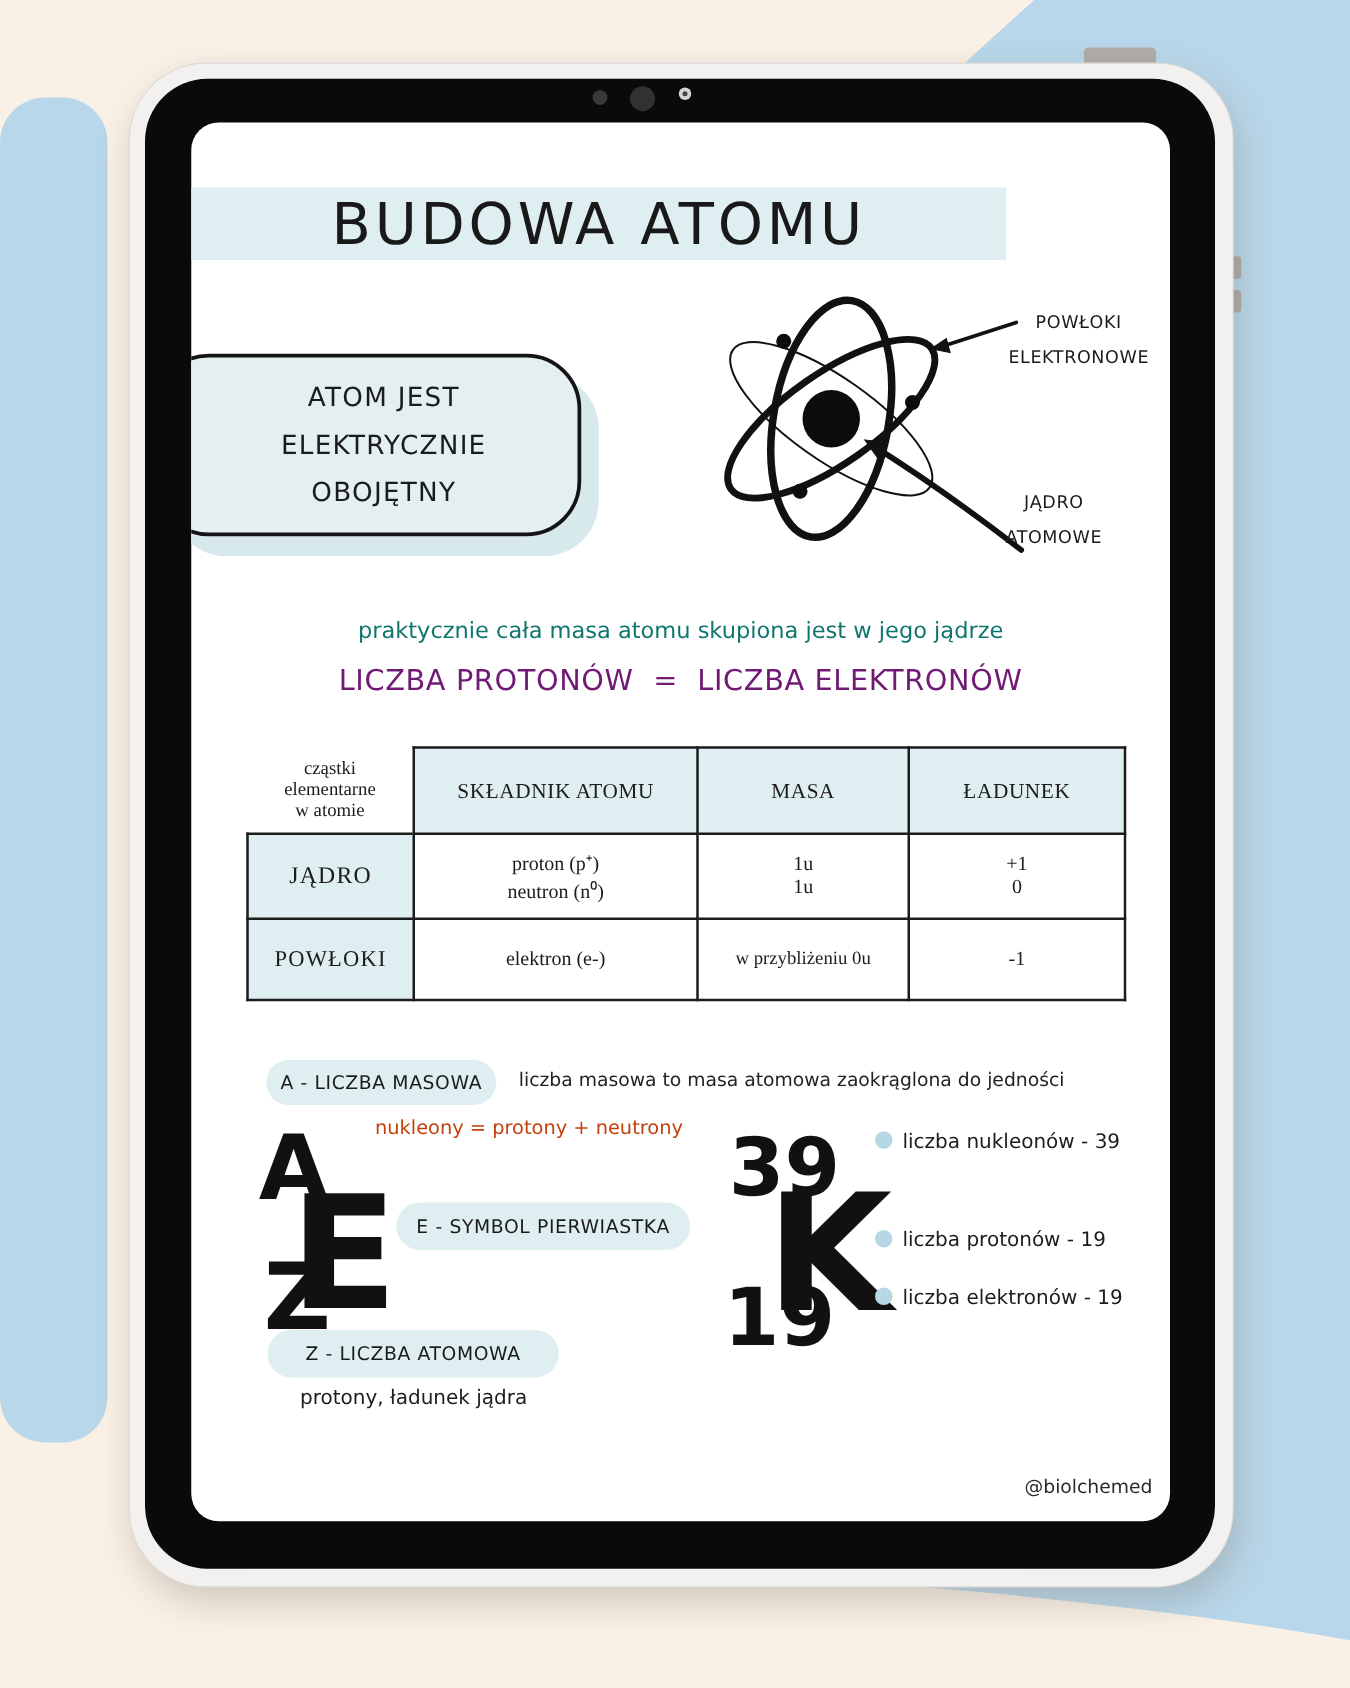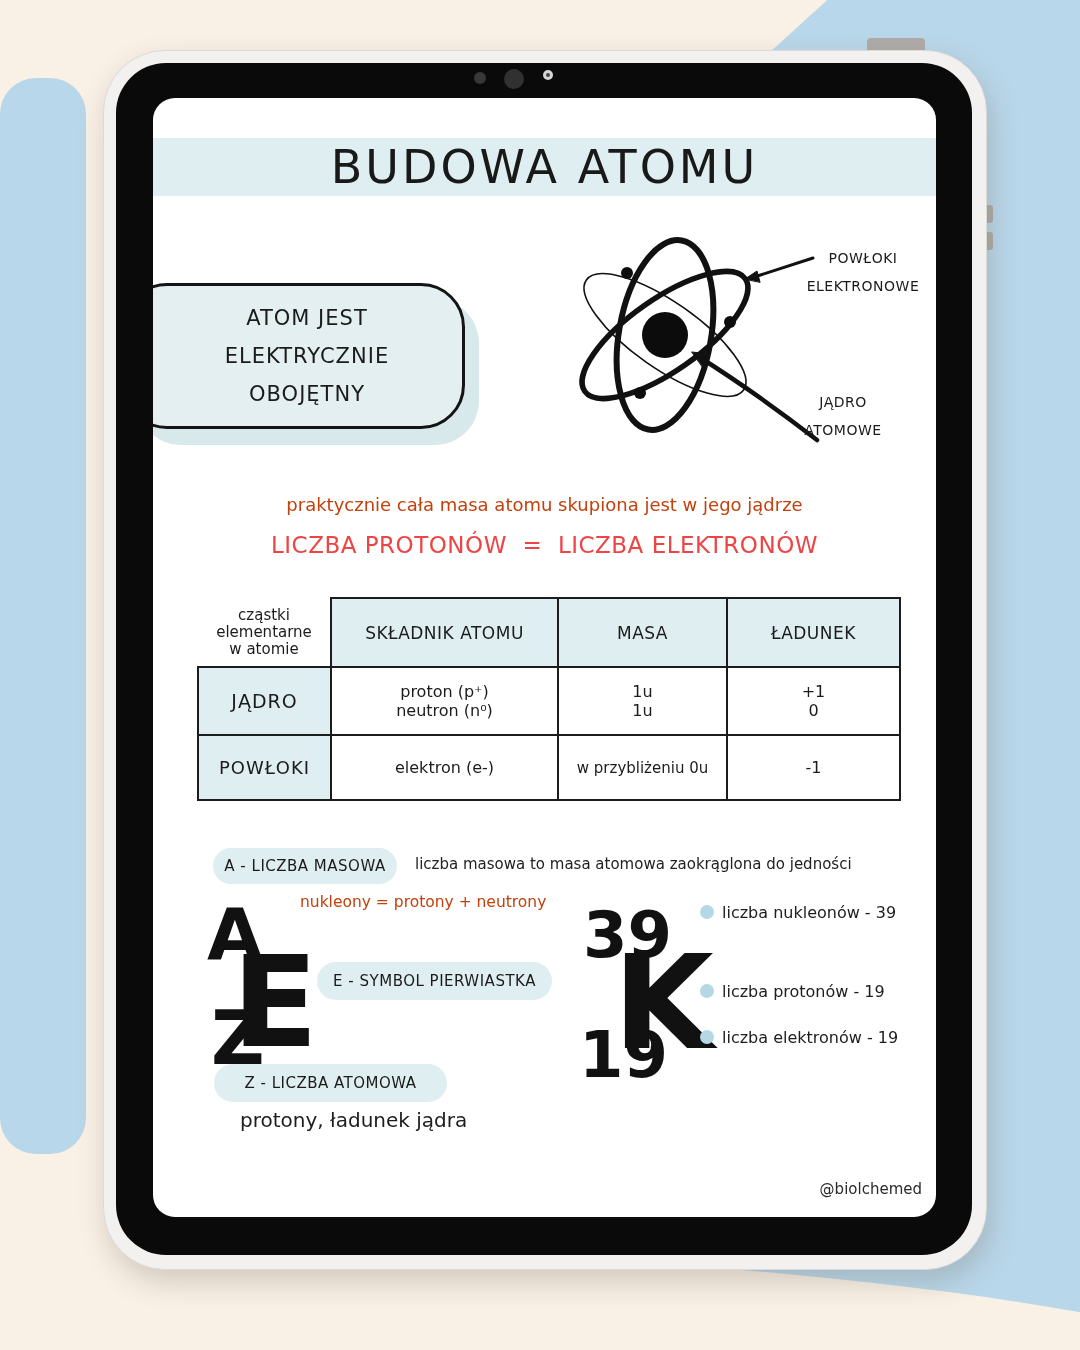--- a/index.html
+++ b/index.html
@@ -36,61 +36,61 @@
   .bezel{
     left:116px;top:63px;width:856px;height:1192px;background:#0a0a0a;border-radius:50px;
   }
   .cam-dot{border-radius:50%;}
   .page{
     left:153px;top:98px;width:783px;height:1119px;background:#ffffff;border-radius:22px;
     overflow:hidden;
   }
 
   
-  .banner{left:0;top:40px;width:783px;height:58px;background:#dfeef0;}
+  .banner{left:0;top:52px;width:652px;height:58px;background:#dfeef0;}
   .title{width:100%;text-align:center;line-height:58px;font-size:46px;letter-spacing:3px;color:#191919;}
 
   .info-box{
     left:-30px;top:185px;width:342px;height:146px;background:#e3eff1;
     border:3px solid #141414;border-radius:44px;
     box-shadow:14px 16px 0 0 #d8e9ec;
     display:flex;flex-direction:column;justify-content:center;align-items:center;
     padding-left:26px;box-sizing:border-box;
   }
   .info-line{font-size:21px;line-height:38px;letter-spacing:1px;color:#1b1b1b;}
 
   .atom-svg{left:402px;top:124px;}
   .diag-label{width:150px;text-align:center;font-size:14px;line-height:28px;letter-spacing:.5px;color:#1b1b1b;}
 
-  .statement{left:0;top:396px;width:783px;text-align:center;font-size:18px;color:#c2410c;}
-  .equation{left:0;top:434px;width:783px;text-align:center;font-size:23px;letter-spacing:.5px;color:#ef4444;white-space:pre;}
+  .statement{left:0;top:396px;width:783px;text-align:center;font-size:18px;color:#0f766e;}
+  .equation{left:0;top:434px;width:783px;text-align:center;font-size:23px;letter-spacing:.5px;color:#701a75;white-space:pre;}
 
   table.tbl{
     position:absolute;left:44px;top:499px;border-collapse:collapse;table-layout:fixed;
     font-size:16px;color:#1c1c1c;
   }
-  .tbl td{border:2px solid #1c1c1c;text-align:center;vertical-align:middle;padding:0;}
+  .tbl td{border:2px solid #1c1c1c;text-align:center;vertical-align:middle;padding:0;font-family:Liberation Serif, serif;}
   .tbl td.corner{border:none;background:#fff;}
   .corner-label{font-size:15px;line-height:17px;}
   .tbl td.teal{background:#dfeef0;}
   .tbl .hdr{font-size:17px;letter-spacing:.5px;}
   .rowlabel{font-size:19px;letter-spacing:1px;}
   .stack{display:flex;flex-direction:column;justify-content:space-around;height:100%;}
   .small{font-size:15px;}
 
   .pill{
     background:#dfeef0;border-radius:19px;display:flex;align-items:center;justify-content:center;
     font-size:15px;letter-spacing:.5px;color:#1b1b1b;
   }
   .pill-a{left:60px;top:750px;width:184px;height:36px;}
   .pill-e{left:164px;top:864px;width:235px;height:38px;}
   .pill-z{left:61px;top:966px;width:233px;height:38px;}
   .mass-note{left:262px;top:757px;width:480px;font-size:15px;color:#222;}
   .formula{left:147px;top:795px;font-size:15.5px;color:#c2410c;}
-  .z-note{left:87px;top:1010px;font-size:20px;color:#1d1d1d;}
+  .z-note{left:87px;top:1010px;font-size:16px;color:#1d1d1d;}
 
   .bigchar{font-weight:bold;line-height:1;color:#111;}
   .char-a{left:54px;top:800px;font-size:72px;}
   .char-e{left:79px;top:842px;font-size:126px;}
   .char-z{left:58px;top:903px;font-size:74px;}
   .num-39{left:430px;top:805px;font-size:64px;text-align:center;}
   .sym-k{left:460px;top:840px;font-size:130px;}
   .num-19{left:426px;top:925px;font-size:64px;}
 
   .bullet-row{left:547px;width:236px;height:26px;display:flex;align-items:center;}

